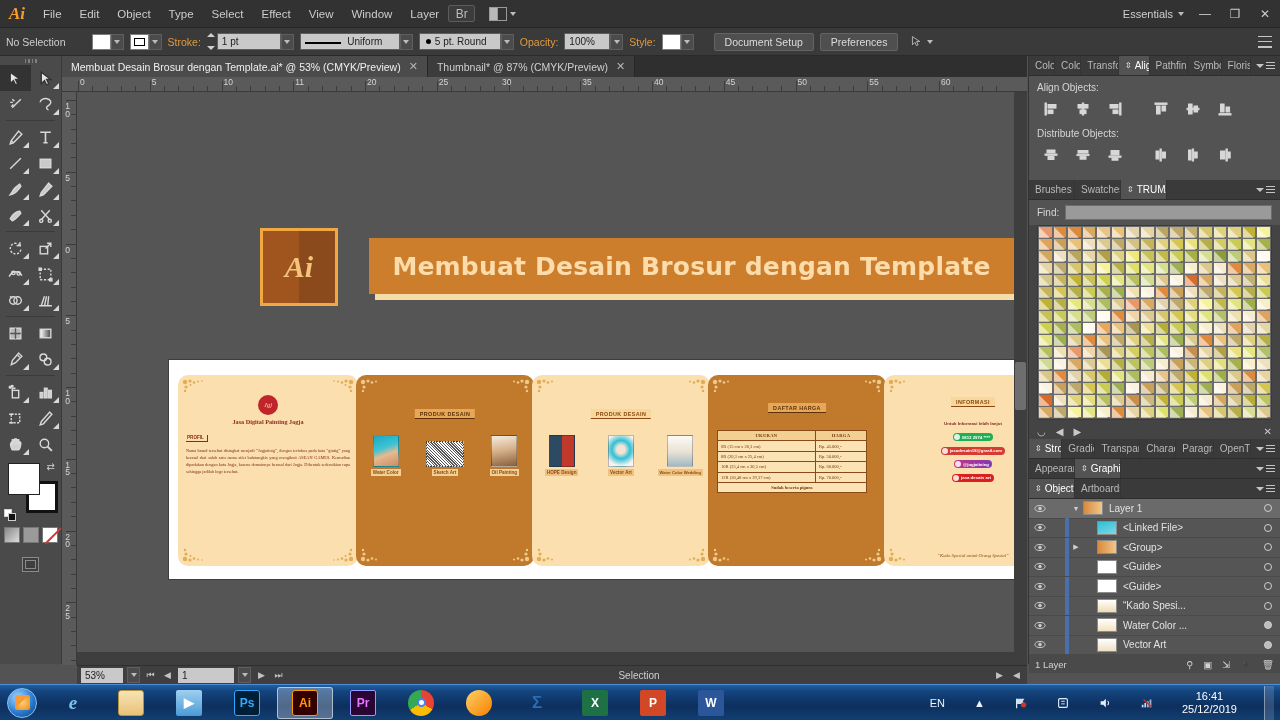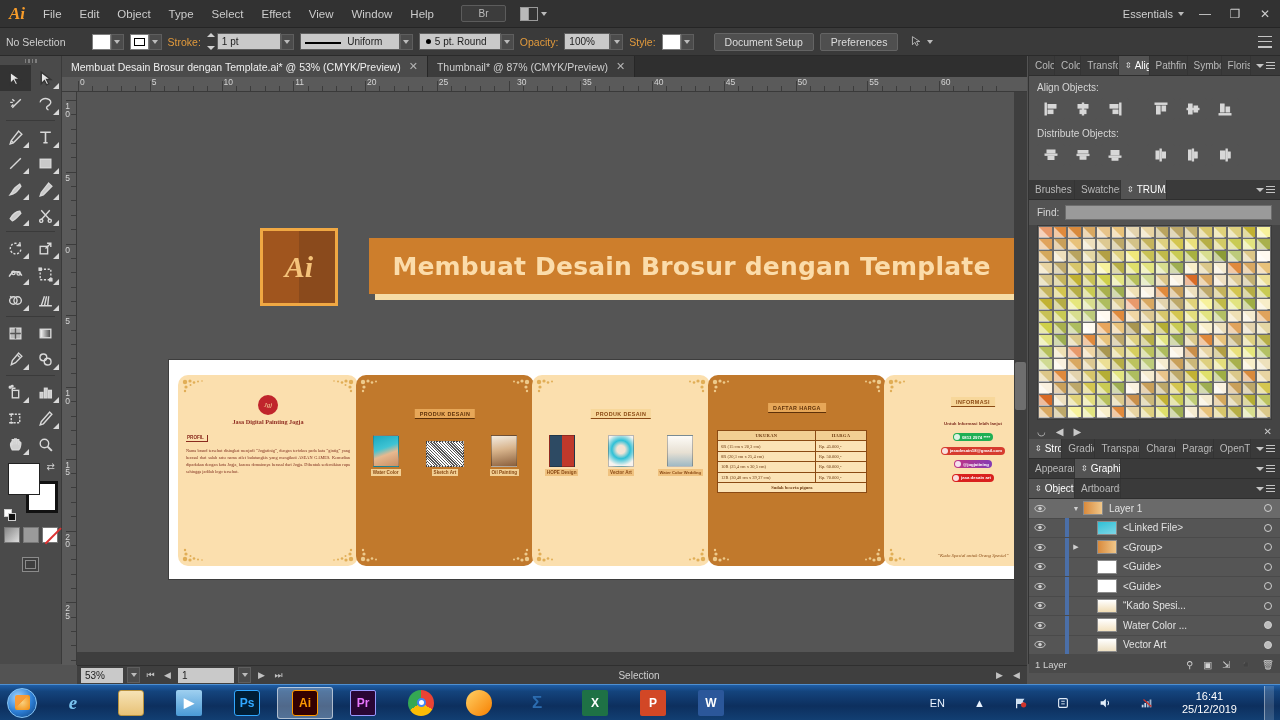--- a/index.html
+++ b/index.html
@@ -20,22 +20,22 @@
     border-bottom:1px solid #252525;
   }
   .ai-logo {
     width:34px; height:28px; display:flex; align-items:center; justify-content:center;
     color:#f89c2a; font-weight:bold; font-size:17px; font-style:italic;
     font-family:"Liberation Serif", serif;
   }
   .menu-item { padding:0 9px; height:28px; line-height:28px; font-size:11.5px; color:#ccc; cursor:default;}
   .mb-spacer { flex:1; }
   .br-btn {
-    width:45px;height:17px;border:1px solid #5c5c5c;background:#3c3c3c;border-radius:2px;
-    display:flex;align-items:center;justify-content:center;font-size:10px;color:#bbb;margin-left:18px;
+    width:27px;height:17px;border:1px solid #5c5c5c;background:#3c3c3c;border-radius:2px;
+    display:flex;align-items:center;justify-content:center;font-size:12px;color:#bbb;
   }
   .arrange-btn{ display:flex;align-items:center;margin-left:14px;gap:3px; }
   .arrange-ico{ width:18px;height:14px;border:1px solid #9a9a9a;display:flex; }
   .arrange-ico i{ display:block; width:50%; height:100%; border-right:1px solid #9a9a9a;background:#b9b9b9;}
   .arrange-ico i+i{ background:transparent;border-right:none;}
   .caret { width:0;height:0;border-left:3.5px solid transparent;border-right:3.5px solid transparent;border-top:4px solid #bbb;}
   .essentials { font-size:11px;color:#cfcfcf; display:flex;align-items:center;gap:5px;margin-right:6px;}
   .winbtns{display:flex;height:28px;}
   .winbtn{width:30px;height:28px;display:flex;align-items:center;justify-content:center;color:#ccc;font-size:12px;}
 
@@ -322,21 +322,21 @@
     <div class="ai-logo">Ai</div>
     <div id="menu-items" style="display:flex;">
         <div class="menu-item">File</div>
         <div class="menu-item">Edit</div>
         <div class="menu-item">Object</div>
         <div class="menu-item">Type</div>
         <div class="menu-item">Select</div>
         <div class="menu-item">Effect</div>
         <div class="menu-item">View</div>
         <div class="menu-item">Window</div>
-        <div class="menu-item">Help</div>
+        <div class="menu-item">Layer</div>
       </div>
     <div class="br-btn">Br</div>
     <div class="arrange-btn">
       <span class="arrange-ico">
           <i></i>
           <i></i>
         </span>
       <span class="caret"></span>
     </div>
     <div class="mb-spacer"></div>
@@ -467,21 +467,21 @@
       <span class="rh-tick" style="left: 331.7px;"></span>
       <span class="rh-tick" style="left: 346.05px;"></span>
       <span class="rh-tick" style="left: 360.4px;"></span>
       <span class="rh-tick major" style="left: 374.75px;"></span>
       <span class="rh-num" style="left: 376.75px;">25</span>
       <span class="rh-tick" style="left: 389.1px;"></span>
       <span class="rh-tick" style="left: 403.45px;"></span>
       <span class="rh-tick" style="left: 417.8px;"></span>
       <span class="rh-tick" style="left: 432.15px;"></span>
       <span class="rh-tick major" style="left: 446.5px;"></span>
-      <span class="rh-num" style="left: 455px;">30</span>
+      <span class="rh-num" style="left: 440px;">30</span>
       <span class="rh-tick" style="left: 460.85px;"></span>
       <span class="rh-tick" style="left: 475.2px;"></span>
       <span class="rh-tick" style="left: 489.55px;"></span>
       <span class="rh-tick" style="left: 503.9px;"></span>
       <span class="rh-tick major" style="left: 518.25px;"></span>
       <span class="rh-num" style="left: 520.25px;">35</span>
       <span class="rh-tick" style="left: 532.6px;"></span>
       <span class="rh-tick" style="left: 546.95px;"></span>
       <span class="rh-tick" style="left: 561.3px;"></span>
       <span class="rh-tick" style="left: 575.65px;"></span>

